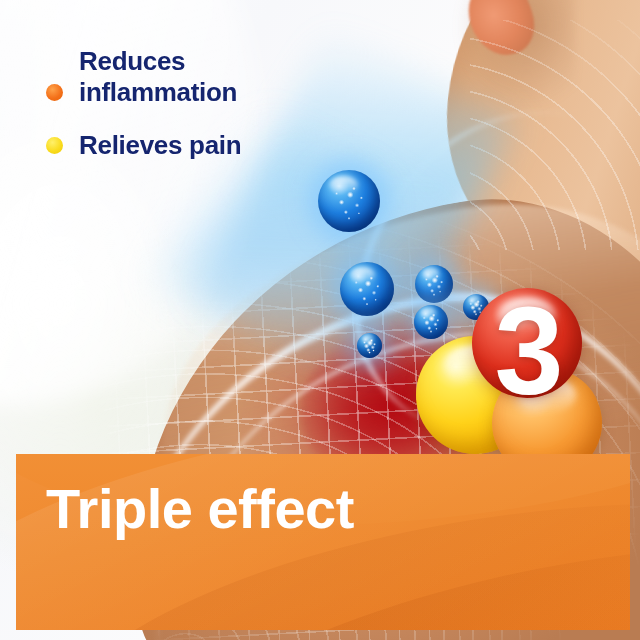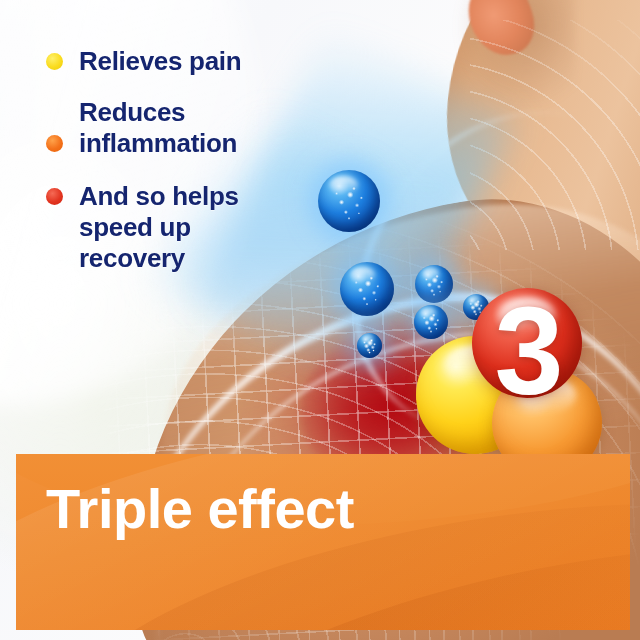--- a/index.html
+++ b/index.html
@@ -404,37 +404,31 @@
       <span class="sparks"></span>
     </div>
 
   <div class="sphere sph-yellow"></div>
   <div class="sphere sph-orange"></div>
   <div class="sphere sph-red"></div>
   <div class="big-three">3</div>
 
   <div class="bullets">
 
-    <div class="bullet-row r0">
-      <span class="dot d0"></span>
-      <span class="bullet-text">Relieves pain</span>
-    </div>
-
     <div class="bullet-row r1">
       <span class="dot d1"></span>
       <span class="bullet-text">Reduces
 inflammation</span>
     </div>
 
-    <div class="bullet-row r2">
-      <span class="dot d2"></span>
-      <span class="bullet-text">And so helps
-speed up
-recovery</span>
-    </div>
+    <div class="bullet-row r0">
+      <span class="dot d0"></span>
+      <span class="bullet-text">Relieves pain</span>
+    </div>
+
 
   </div>
 
   <div class="banner">
     <div class="banner-wave"></div>
     <div class="banner-swoosh1"></div>
     <div class="banner-swoosh2"></div>
     <div class="banner-swoosh3"></div>
     <div class="banner-title">Triple effect</div>
   </div>

